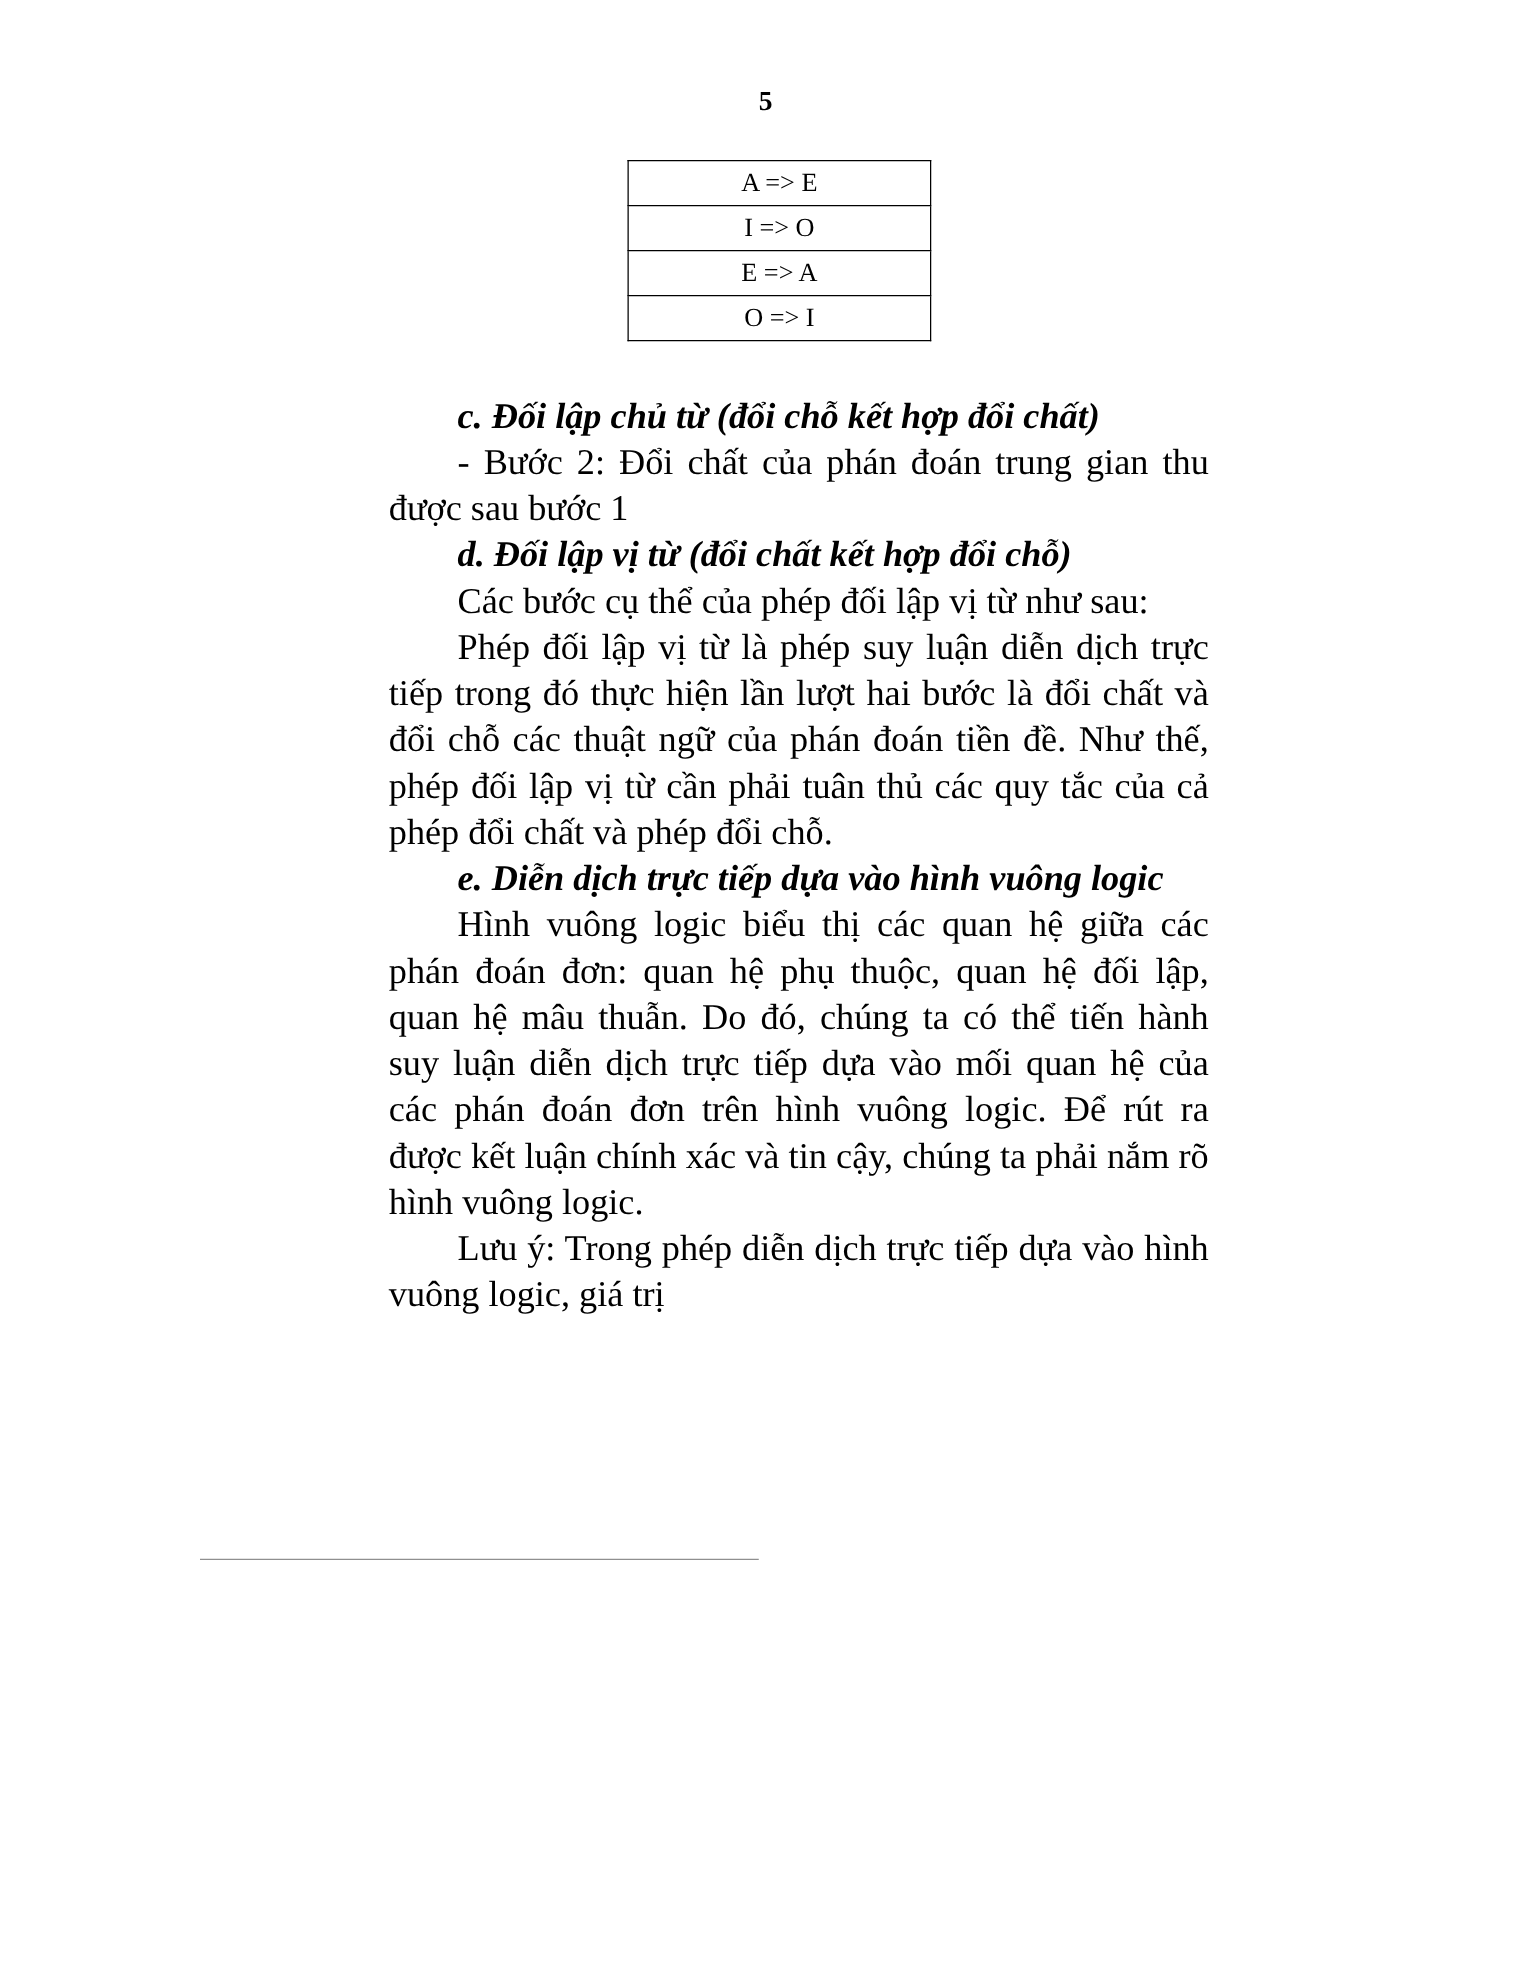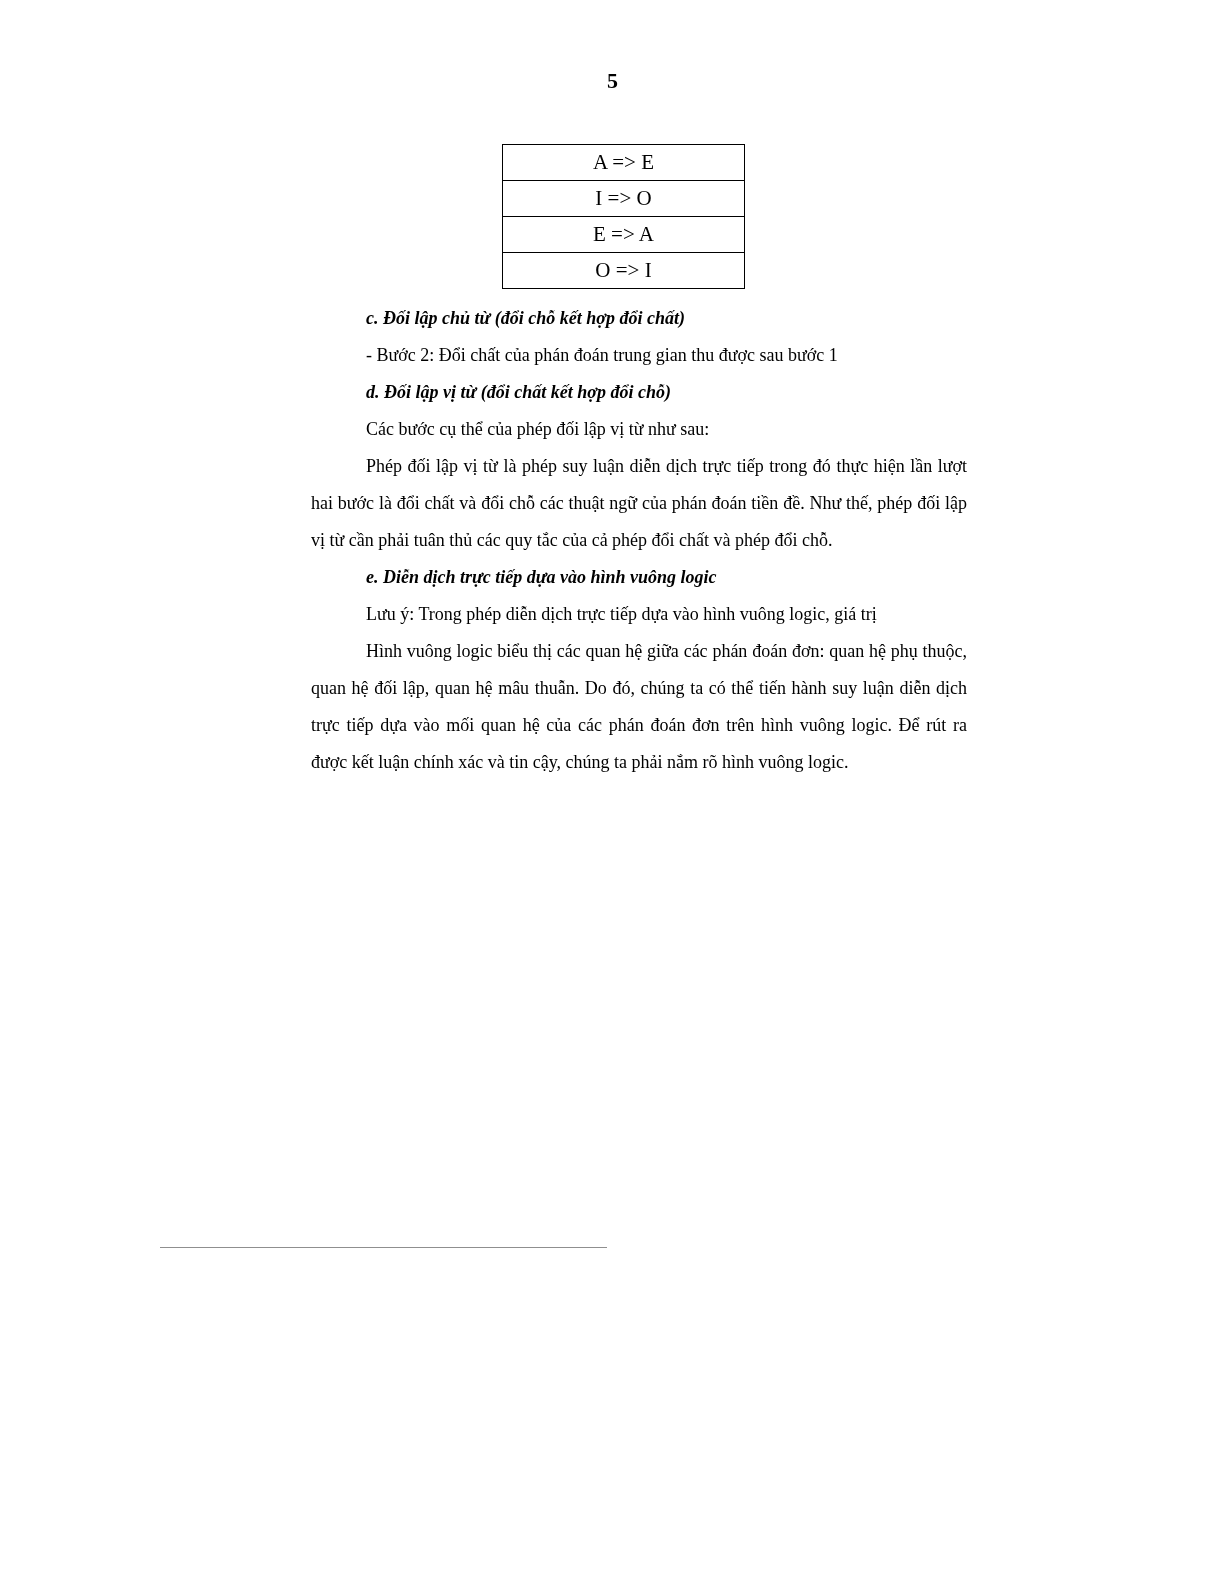--- a/index.html
+++ b/index.html
@@ -20,36 +20,35 @@
     text-align: center;
     font-size: 22px;
     font-weight: bold;
   }
   .logic-table {
     position: absolute;
     top: 128px;
     left: 502px;
     width: 243px;
     border-collapse: collapse;
-    margin-top: 16px;
   }
   .logic-table td {
     border: 1px solid #000000;
     height: 36px;
     text-align: center;
     vertical-align: middle;
     font-size: 21px;
     padding: 0;
   }
   .content {
     position: absolute;
-    top: 300px;
+    top: 315px;
     left: 311px;
     width: 656px;
-    font-size: 18px;
+    font-size: 29px;
     line-height: 37px;
     text-align: justify;
   }
   .content p {
     text-indent: 55px;
   }
   .heading {
     font-weight: bold;
     font-style: italic;
   }
@@ -84,17 +83,17 @@
   </tbody>
 </table>
 
 <div class="content">
   <p class="heading">c. Đối lập chủ từ (đổi chỗ kết hợp đổi chất)</p>
   <p>- Bước 2: Đổi chất của phán đoán trung gian thu được sau bước 1</p>
   <p class="heading">d. Đối lập vị từ (đổi chất kết hợp đổi chỗ)</p>
   <p>Các bước cụ thể của phép đối lập vị từ như sau:</p>
   <p>Phép đối lập vị từ là phép suy luận diễn dịch trực tiếp trong đó thực hiện lần lượt hai bước là đổi chất và đổi chỗ các thuật ngữ của phán đoán tiền đề. Như thế, phép đối lập vị từ cần phải tuân thủ các quy tắc của cả phép đổi chất và phép đổi chỗ.</p>
   <p class="heading">e. Diễn dịch trực tiếp dựa vào hình vuông logic</p>
+  <p>Hình vuông logic biểu thị các quan hệ giữa các phán đoán đơn: quan hệ phụ thuộc, quan hệ đối lập, quan hệ mâu thuẫn. Do đó, chúng ta có thể tiến hành suy luận diễn dịch trực tiếp dựa vào mối quan hệ của các phán đoán đơn trên hình vuông logic. Để rút ra được kết luận chính xác và tin cậy, chúng ta phải nắm rõ hình vuông logic.</p>
   <p>Lưu ý: Trong phép diễn dịch trực tiếp dựa vào hình vuông logic, giá trị</p>
-  <p>Hình vuông logic biểu thị các quan hệ giữa các phán đoán đơn: quan hệ phụ thuộc, quan hệ đối lập, quan hệ mâu thuẫn. Do đó, chúng ta có thể tiến hành suy luận diễn dịch trực tiếp dựa vào mối quan hệ của các phán đoán đơn trên hình vuông logic. Để rút ra được kết luận chính xác và tin cậy, chúng ta phải nắm rõ hình vuông logic.</p>
 </div>
 
 <div class="footnote-rule"></div>
 
 </body></html>

